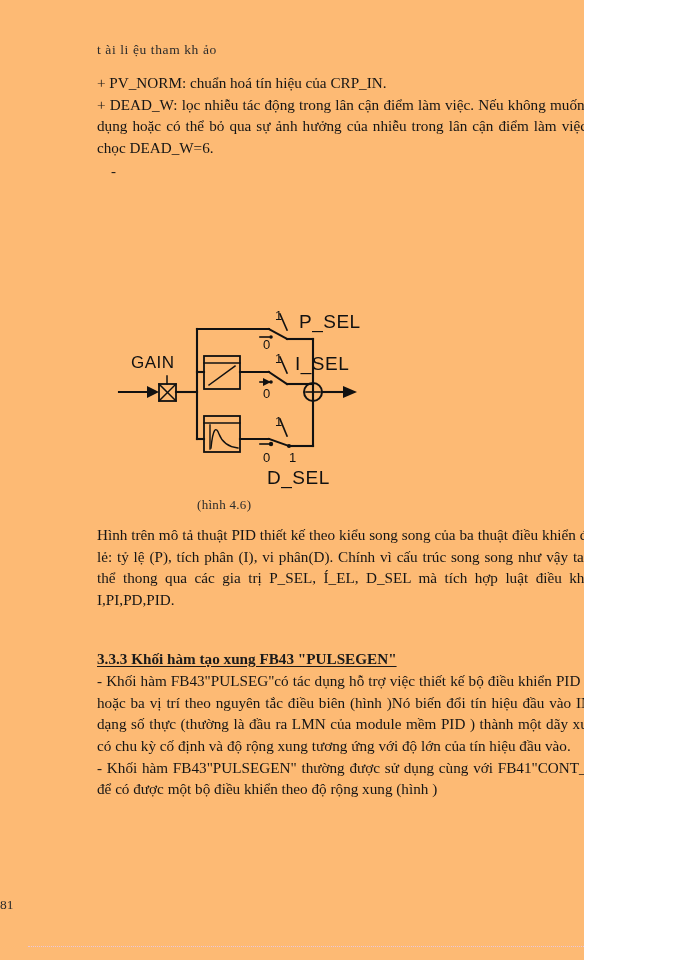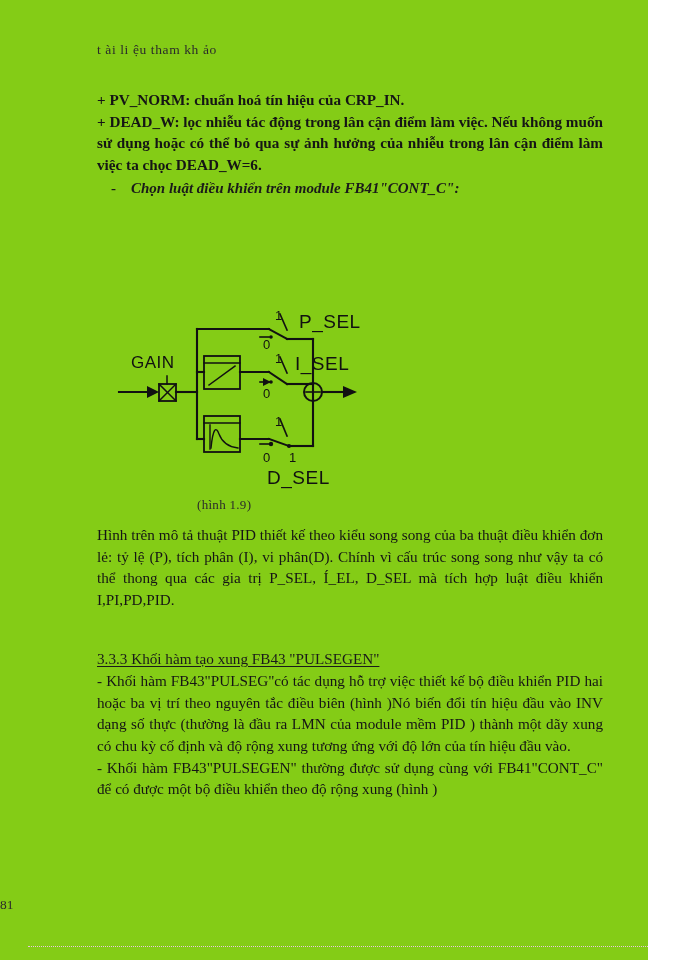--- a/index.html
+++ b/index.html
@@ -2,42 +2,41 @@
 <html><head>
 <meta charset="utf-8">
 <style>
   html, body {
     margin: 0;
     padding: 0;
     background: #ffffff;
   }
   .page {
     position: relative;
-    width: 648px;
+    width: 584px;
     height: 960px;
-    background: #84cc16;
+    background: #fdba74;
     overflow: hidden;
     font-family: "Liberation Serif", "DejaVu Serif", serif;
     color: #1a1a1a;
   }
   .running-header {
     position: absolute;
     left: 97px;
     top: 42px;
     font-size: 13.5px;
     letter-spacing: 0.6px;
     color: #2b2b2b;
     white-space: nowrap;
   }
   .body-col {
     position: absolute;
     left: 97px;
-    top: 89px;
-    width: 506px;
-    font-weight: bold;
+    top: 72px;
+    width: 506px;
   }
   p.para {
     margin: 0;
     font-size: 15.2px;
     line-height: 1.42;
     text-align: justify;
     text-justify: inter-word;
     color: #151515;
   }
   p.para.tight { text-align: left; }
@@ -83,21 +82,21 @@
   }
   .section-block {
     position: absolute;
     left: 97px;
     top: 648px;
     width: 506px;
   }
   h3.heading {
     margin: 0 0 1px 0;
     font-size: 15.2px;
-    font-weight: 400;
+    font-weight: 700;
     text-decoration: underline;
     text-underline-offset: 2px;
     line-height: 1.4;
   }
   .page-number {
     position: absolute;
     left: 0;
     top: 897px;
     width: 700px;
     text-align: left;
@@ -117,21 +116,20 @@
 
 <div class="page">
 
   <div class="running-header">t ài li ệu tham kh ảo</div>
 
   <div class="body-col">
     <p class="para tight">+ PV_NORM: chuẩn hoá tín hiệu của CRP_IN.</p>
     <p class="para">+ DEAD_W: lọc nhiễu tác động trong lân cận điểm làm việc. Nếu không muốn sử dụng hoặc có thể bỏ qua sự ảnh hưởng của nhiễu trong lân cận điểm làm việc ta chọc DEAD_W=6.</p>
     <p class="bullet-italic">
       <span class="dash">-</span>
-      <span>Chọn luật điều khiển trên module FB41"CONT_C":</span>
     </p>
   </div>
 
   <div class="figure-wrap">
     <div class="figure-svg-holder">
       <svg viewBox="0 0 260 185" width="260" height="185">
         <g fill="none" stroke="#111111" stroke-width="2.1" stroke-linecap="square">
 
           <line x1="2" y1="86" x2="36" y2="86"></line>
           <path d="M30 80 L42 86 L30 92 Z" fill="#111111" stroke="none"></path>
@@ -199,21 +197,21 @@
           <text x="158" y="14" font-size="13">1</text>
           <text x="146" y="43" font-size="13">0</text>
           <text x="158" y="57" font-size="13">1</text>
           <text x="146" y="92" font-size="13">0</text>
           <text x="158" y="120" font-size="13">1</text>
           <text x="146" y="156" font-size="13">0</text>
           <text x="172" y="156" font-size="13">1</text>
         </g>
       </svg>
     </div>
-    <div class="figure-caption">(hình  1.9)</div>
+    <div class="figure-caption">(hình  4.6)</div>
   </div>
 
   <div class="lower-col">
     <p class="para">Hình trên mô tả thuật PID thiết kế theo kiểu song song của ba thuật điều khiển đơn lẻ: tỷ lệ (P), tích phân (I), vi phân(D). Chính vì cấu trúc song song như vậy ta có thể thong qua các gia trị P_SEL, Í_EL, D_SEL mà tích hợp luật điều khiển I,PI,PD,PID.</p>
   </div>
 
   <div class="section-block">
     <h3 class="heading">3.3.3 Khối hàm tạo xung FB43 "PULSEGEN"</h3>
     <p class="para">- Khối hàm FB43"PULSEG"có tác dụng hỗ trợ việc thiết kế bộ điều khiển PID hai hoặc ba vị trí theo nguyên tắc điều biên (hình  )Nó biến đổi tín hiệu đầu vào INV dạng số thực (thường là đầu ra LMN  của module mềm PID ) thành một dãy xung có chu kỳ cố định và độ rộng xung tương ứng với độ lớn của tín hiệu đầu vào.</p>
     <p class="para">-   Khối   hàm   FB43"PULSEGEN"   thường   được   sử   dụng   cùng   với FB41"CONT_C" để có được một bộ điều khiển theo độ rộng xung (hình  )</p>

